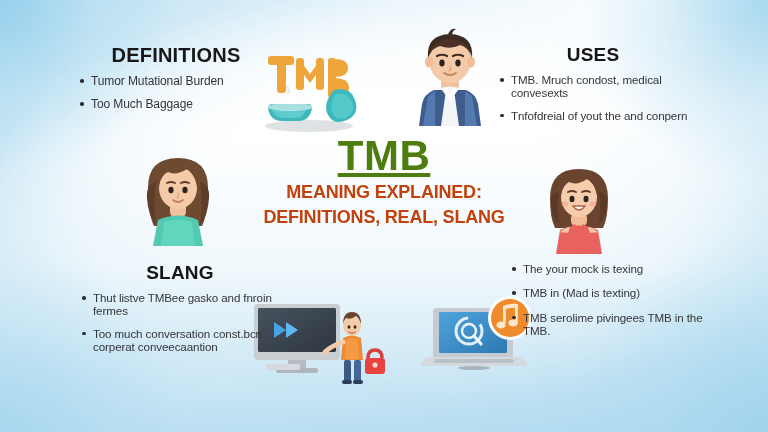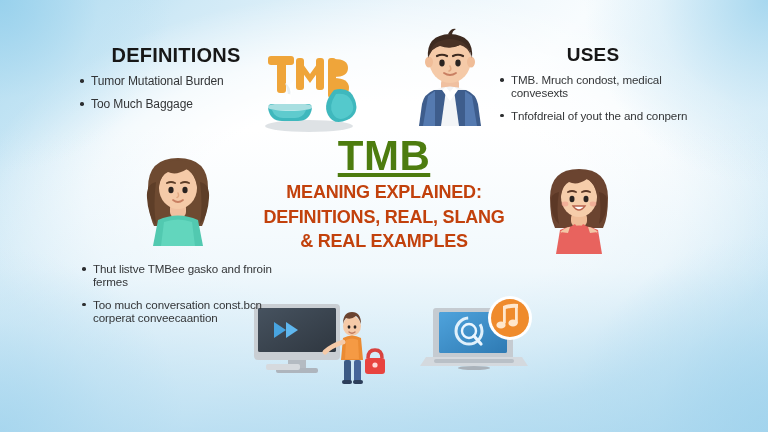--- a/index.html
+++ b/index.html
@@ -163,34 +163,39 @@
 
   <div class="section" id="sec-uses">
     <div class="sec-heading">USES</div>
     <ul class="bullets">
       <li>TMB. Mruch condost, medical convesexts</li>
       <li>Tnfofdreial of yout the and conpern</li>
     </ul>
   </div>
 
   <div class="section" id="sec-slang">
+    <div class="sec-heading">SLANG</div>
     <ul class="bullets">
       <li>Thut listve TMBee gasko and fnroin fermes</li>
       <li>Too much conversation const.bcn corperat conveecaantion</li>
     </ul>
   </div>
 
   <div class="section" id="sec-examples">
+    <ul class="bullets">
+      <li>The your mock is texing</li>
+      <li>TMB in (Mad is texting)</li>
+      <li>TMB serolime pivingees TMB in the TMB.</li>
+    </ul>
   </div>
 
   <div id="center-title">
     <span class="t-main">TMB</span>
     <span class="t-line t-l1">MEANING EXPLAINED:</span>
     <span class="t-line">DEFINITIONS, REAL, SLANG</span>
-    <span class="t-line">&amp; REAL EXAMPLES</span>
   </div>
 
   <div class="illus" id="illus-tmb-logo">
     <svg width="106" height="86" viewBox="0 0 106 86">
 
       <ellipse cx="53" cy="76" rx="44" ry="6" fill="#d8dde0" opacity="0.85"></ellipse>
 
       <g fill="#efa53a">
 
         <rect x="12" y="6" width="26" height="9" rx="3"></rect>

